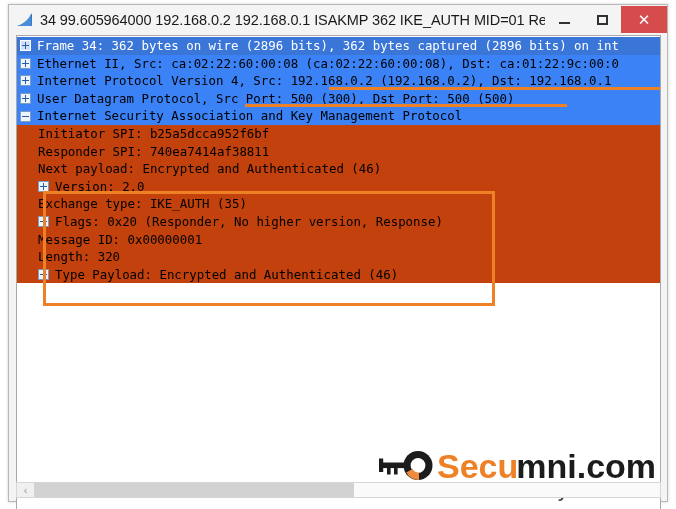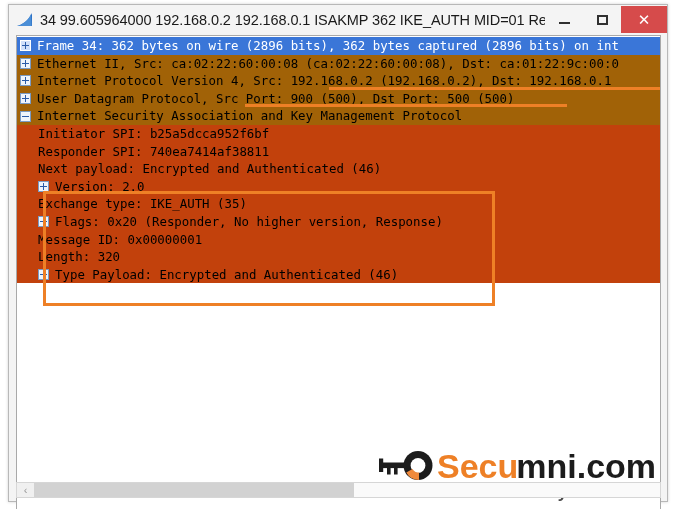--- a/index.html
+++ b/index.html
@@ -104,21 +104,21 @@
     white-space: nowrap;
     padding-top: 1px;
   }
   .row {
     position: relative;
     height: 17.6px;
     display: flex;
     align-items: center;
     white-space: nowrap;
   }
-  .row.lvl0 { background: #a16207; padding-left: 3px; }
+  .row.lvl0 { background: #3b82f6; padding-left: 3px; }
   .row.selected { background: #3a76d8; color: #ffffff; }
   .row.lvl1 { background: #c2410c; padding-left: 21px; }
   .row.lvl1.exp { padding-left: 3px; }
   .expander {
     flex: 0 0 auto;
     width: 11px;
     height: 11px;
     border: 1px solid #7a9bc4;
     background: #eef4fb;
     margin-right: 6px;
@@ -276,21 +276,21 @@
           <span class="expander plus"></span>
           <span class="label">Ethernet II, Src: ca:02:22:60:00:08 (ca:02:22:60:00:08), Dst: ca:01:22:9c:00:0</span>
         </div>
         <div class="row lvl0">
           <span class="expander plus"></span>
           <span class="label">Internet Protocol Version 4, Src: 192.168.0.2 (192.168.0.2), Dst: 192.168.0.1</span>
         </div>
         <div class="uline" style="left: 312px; width: 347px; top: 50.7px;"></div>
         <div class="row lvl0">
           <span class="expander plus"></span>
-          <span class="label">User Datagram Protocol, Src Port: 900 (500), Dst Port: 500 (500)</span>
+          <span class="label">User Datagram Protocol, Src Port: 500 (300), Dst Port: 500 (500)</span>
         </div>
         <div class="uline" style="left: 228px; width: 322px; top: 68.3px;"></div>
         <div class="row lvl0">
           <span class="expander"></span>
           <span class="label">Internet Security Association and Key Management Protocol</span>
         </div>
         <div class="row lvl1">
           <span class="label">Initiator SPI: b25a5dcca952f6bf</span>
         </div>
         <div class="row lvl1">

